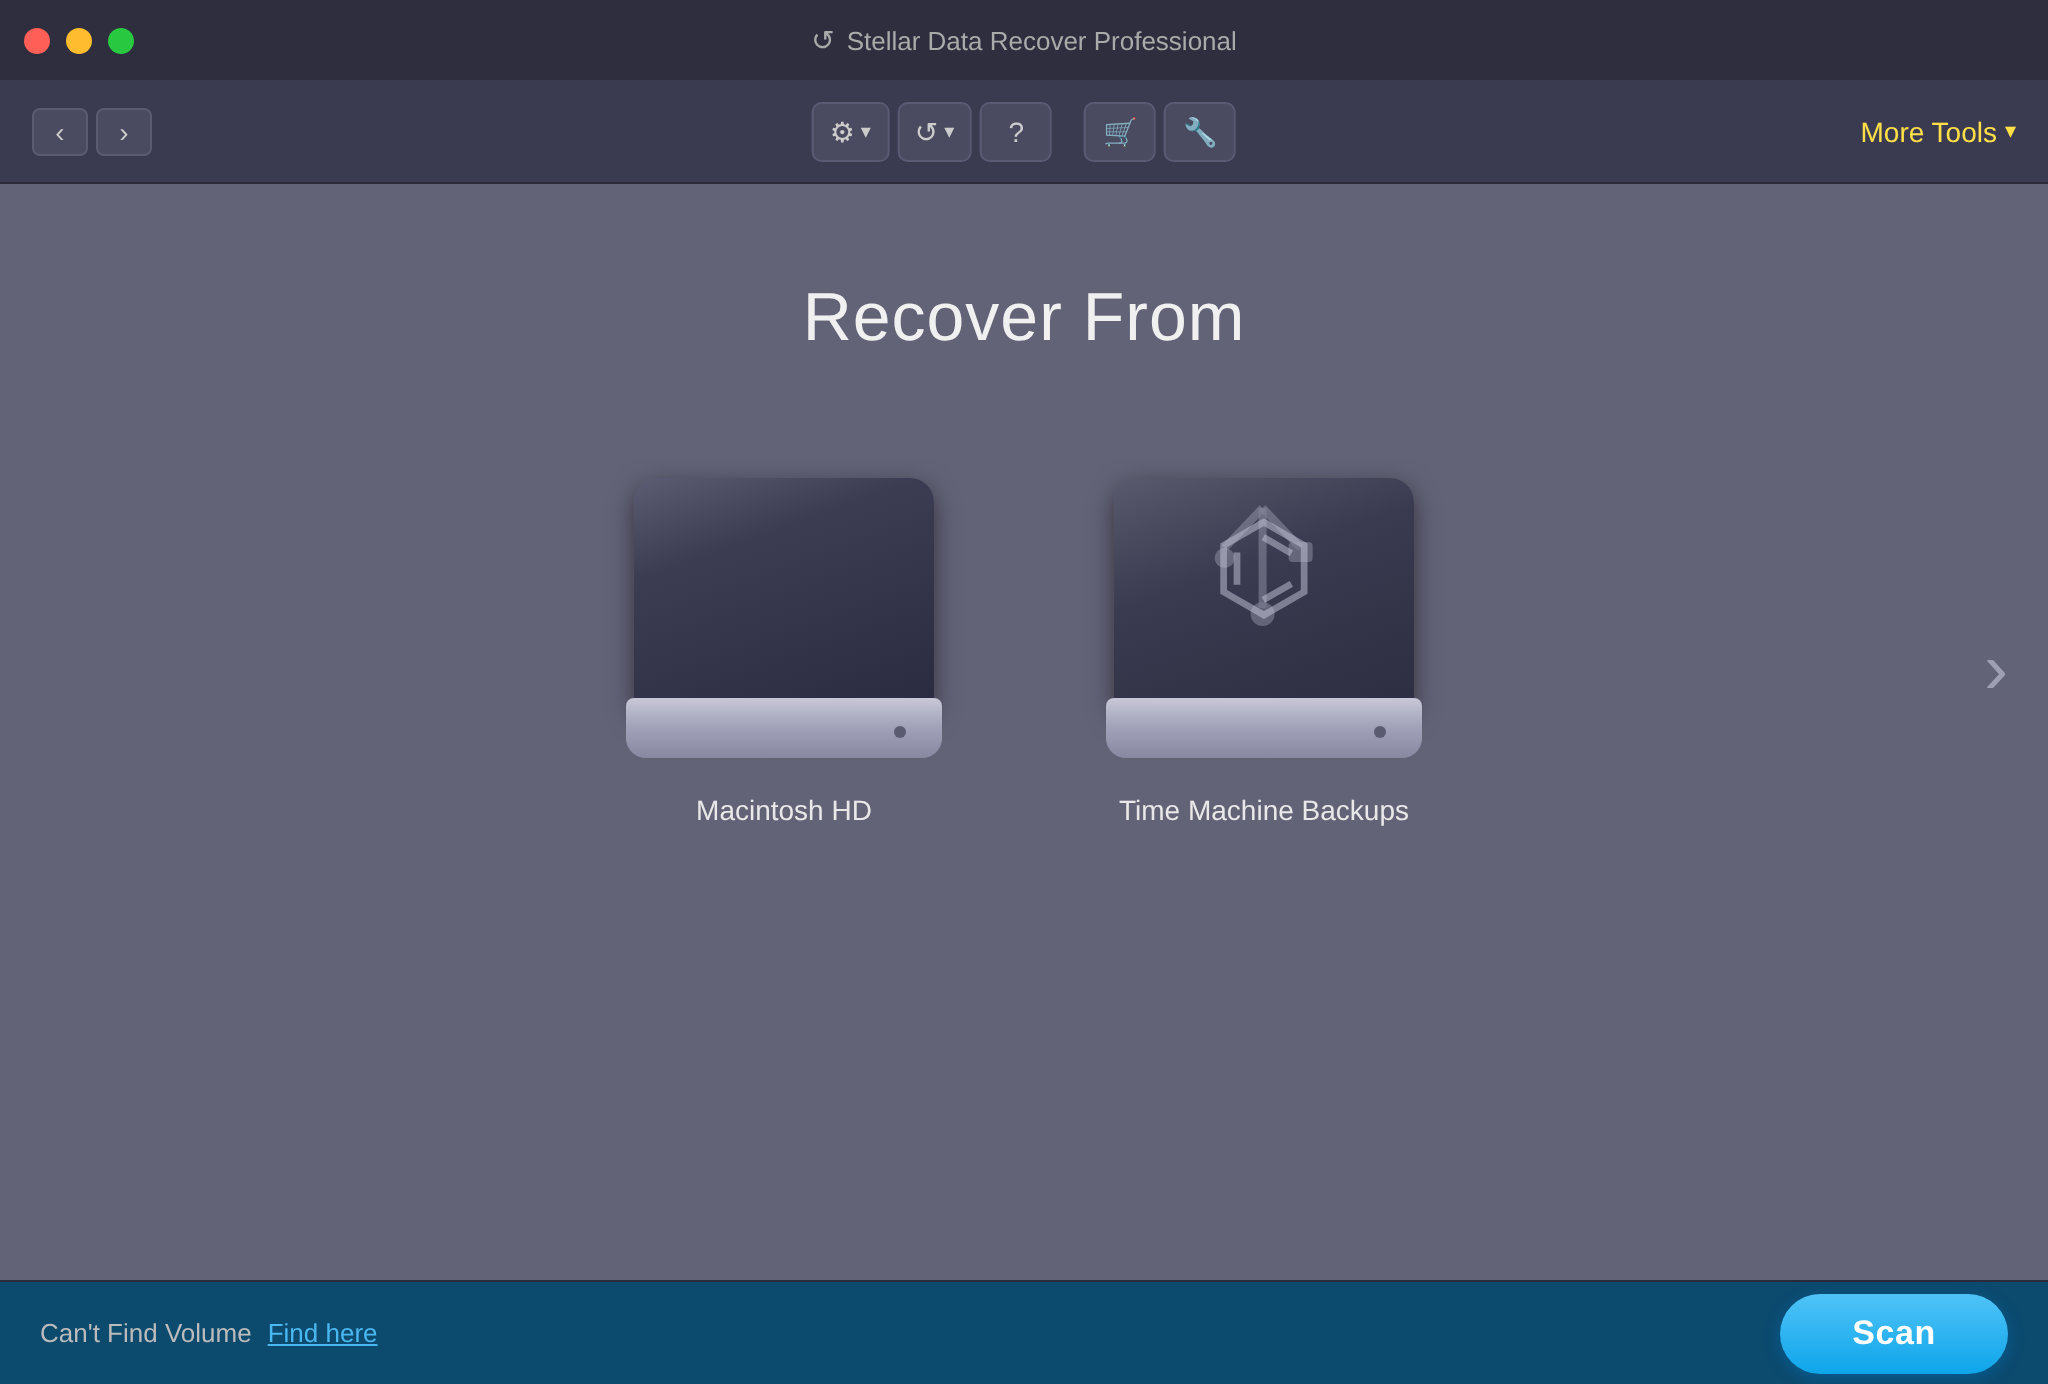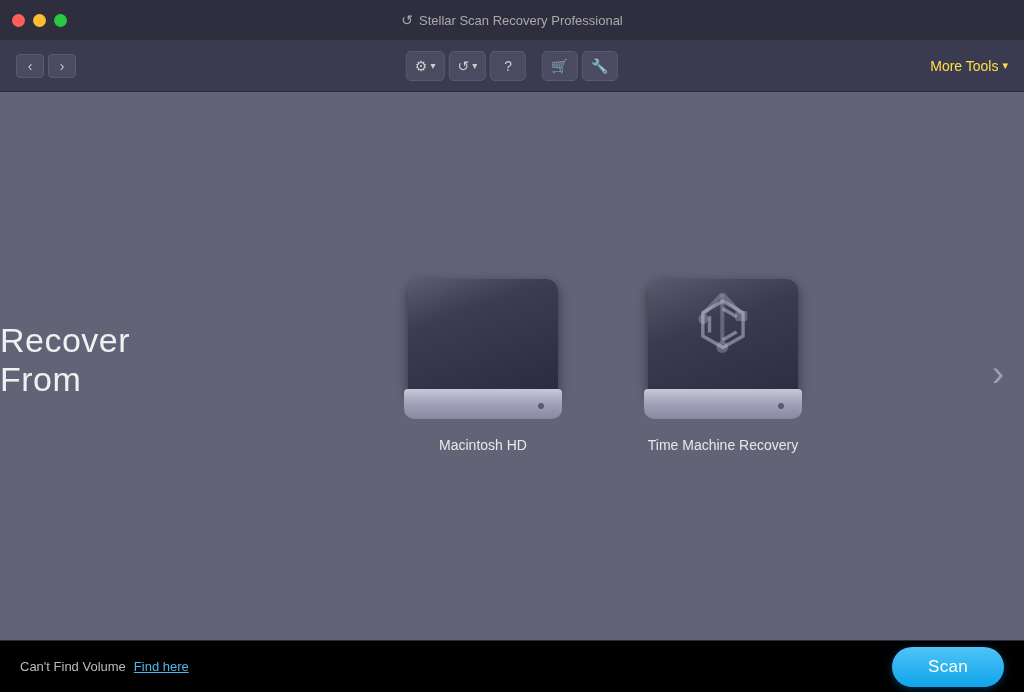--- a/index.html
+++ b/index.html
@@ -126,20 +126,21 @@
       cursor: pointer;
       gap: 4px;
     }
 
     
     #main {
       width: 100%;
       height: calc(692px - 40px - 52px - 52px);
       background: #636378;
       display: flex;
+      flex-direction: column;
       align-items: center;
       position: relative;
       overflow: hidden;
     }
 
     #recover-title {
       color: #f0f0f0;
       font-size: 34px;
       font-weight: 300;
       margin-top: 48px;
@@ -228,21 +229,21 @@
       transform: translateY(-30%);
       color: rgba(220,220,240,0.5);
       font-size: 36px;
       cursor: pointer;
     }
 
     
     #bottom-bar {
       width: 100%;
       height: 52px;
-      background: #000000;
+      background: #0c4a6e;
       display: flex;
       align-items: center;
       justify-content: space-between;
       padding: 0 20px;
       border-top: 1px solid #2a2a3a;
       position: absolute;
       bottom: 0;
     }
 
     #cant-find {
@@ -256,21 +257,21 @@
     #click-here {
       color: #4ab8f0;
       text-decoration: underline;
       cursor: pointer;
     }
 
     #scan-btn {
       background: linear-gradient(180deg, #4fc3f7 0%, #0ea5ea 100%);
       color: white;
       font-size: 17px;
-      font-weight: 400;
+      font-weight: 700;
       border: none;
       border-radius: 20px;
       padding: 10px 36px;
       cursor: pointer;
       letter-spacing: 0.3px;
       box-shadow: 0 2px 8px rgba(0,120,200,0.4);
     }
 
     
     .mac-hd .hdd-body {
@@ -281,21 +282,21 @@
 <body>
 
 <div id="title-bar">
   <div id="window-controls">
     <span class="window-btn btn-close"></span>
     <span class="window-btn btn-min"></span>
     <span class="window-btn btn-max"></span>
   </div>
   <div id="title-content">
     <span id="title-icon">↺</span>
-    <span>Stellar Scan Recovery Professional</span>
+    <span>Stellar Data Recover Professional</span>
   </div>
 </div>
 
 <div id="toolbar">
   <div id="nav-buttons">
     <div class="nav-btn">‹</div>
     <div class="nav-btn">›</div>
   </div>
 
   <div id="toolbar-center">
@@ -351,21 +352,21 @@
               <circle cx="8" cy="30" r="5" fill="rgba(200,200,220,0.7)"></circle>
               <rect x="40" y="22" width="12" height="10" rx="2" fill="rgba(200,200,220,0.7)"></rect>
               <circle cx="27" cy="58" r="6" fill="rgba(200,200,220,0.7)"></circle>
             </svg>
           </div>
         </div>
         <div class="hdd-bottom">
           <div class="hdd-dot"></div>
         </div>
       </div>
-      <span class="drive-label">Time Machine Recovery</span>
+      <span class="drive-label">Time Machine Backups</span>
     </div>
 
 
     <div id="right-arrow">›</div>
   </div>
 </div>
 
 <div id="bottom-bar">
   <div id="cant-find">
     <span>Can't Find Volume</span>

